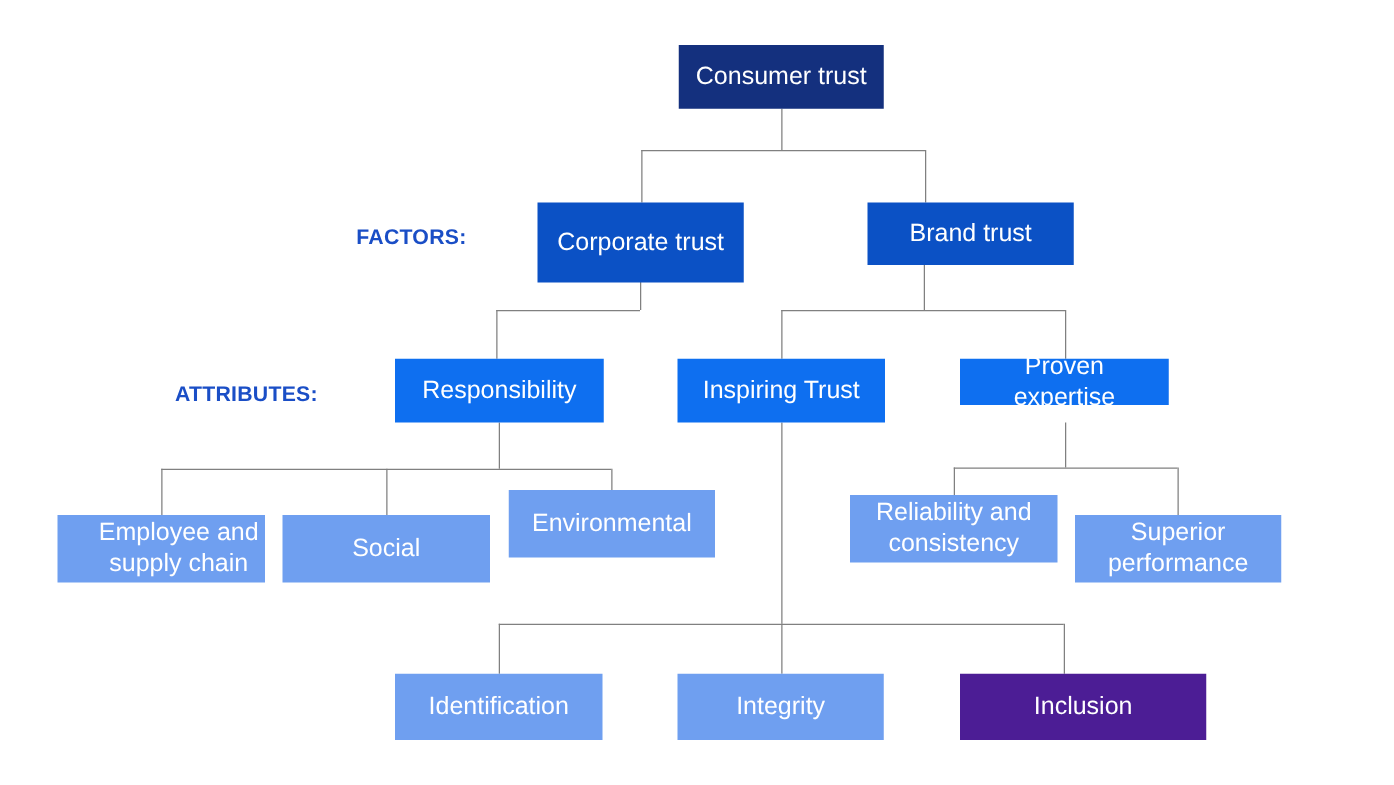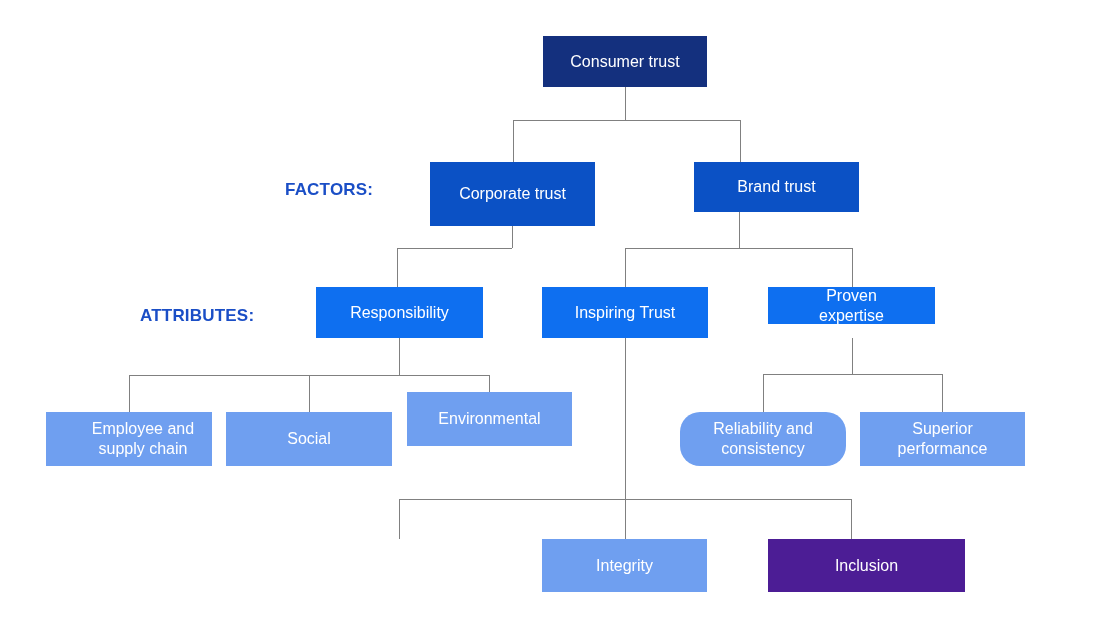--- a/index.html
+++ b/index.html
@@ -15,21 +15,21 @@
     background: #ffffff;
     overflow: hidden;
   }
   .node {
     position: absolute;
     display: flex;
     align-items: center;
     justify-content: center;
     text-align: center;
     color: #ffffff;
-    font-size: 16px;
+    font-size: 20px;
     line-height: 1.25;
     white-space: pre-line;
     box-sizing: border-box;
   }
   .row-label {
     position: absolute;
     font-size: 17px;
     font-weight: bold;
     letter-spacing: 0.2px;
     color: var(--label-color, #1a4ec6);
@@ -87,21 +87,22 @@
 
   <div class="node" style="left: 316px; top: 287px; width: 167px; height: 51px; background-color: rgb(14, 111, 240);">Responsibility</div>
   <div class="node" style="left: 542px; top: 287px; width: 166px; height: 51px; background-color: rgb(14, 111, 240);">Inspiring Trust</div>
   <div class="node" style="left: 768px; top: 287px; width: 167px; height: 37px; background-color: rgb(14, 111, 240);">Proven
 expertise</div>
 
   <div class="node" style="left: 46px; top: 412px; width: 166px; height: 54px; background-color: rgb(111, 159, 240); padding-left: 28px;">Employee and
 supply chain</div>
   <div class="node" style="left: 226px; top: 412px; width: 166px; height: 54px; background-color: rgb(111, 159, 240);">Social</div>
   <div class="node" style="left: 407px; top: 392px; width: 165px; height: 54px; background-color: rgb(111, 159, 240);">Environmental</div>
-  <div class="node" style="left: 680px; top: 412px; width: 166px; height: 54px; background-color: rgb(111, 159, 240); border-radius: 20px;">Reliability and
+  <div class="node" style="left: 680px; top: 396px; width: 166px; height: 54px; background-color: rgb(111, 159, 240);">Reliability and
 consistency</div>
   <div class="node" style="left: 860px; top: 412px; width: 165px; height: 54px; background-color: rgb(111, 159, 240);">Superior
 performance</div>
 
+  <div class="node" style="left: 316px; top: 539px; width: 166px; height: 53px; background-color: rgb(111, 159, 240);">Identification</div>
   <div class="node" style="left: 542px; top: 539px; width: 165px; height: 53px; background-color: rgb(111, 159, 240);">Integrity</div>
   <div class="node" style="left: 768px; top: 539px; width: 197px; height: 53px; background-color: #4c1d95;">Inclusion</div>
 
 </div>
 
 </body></html>

